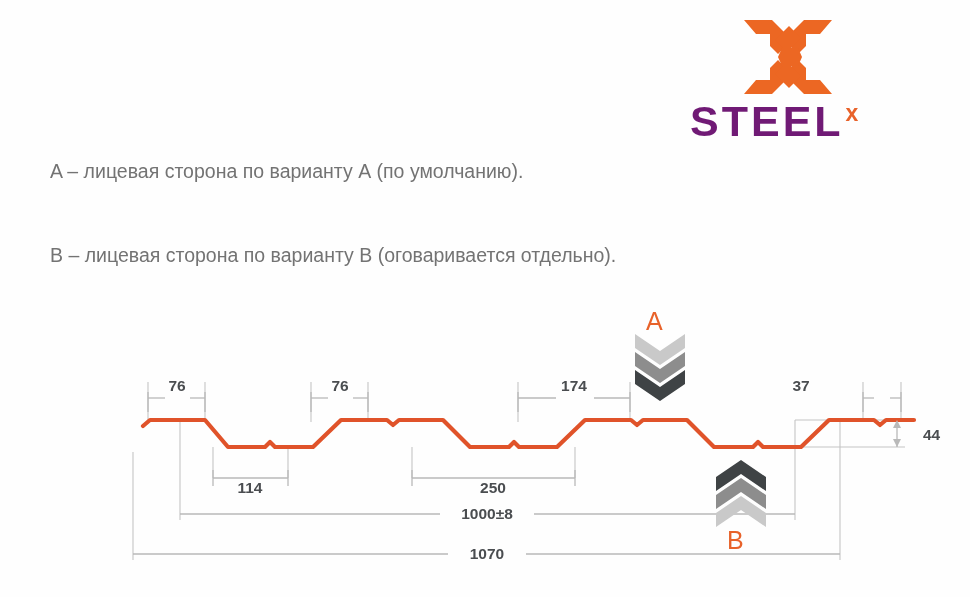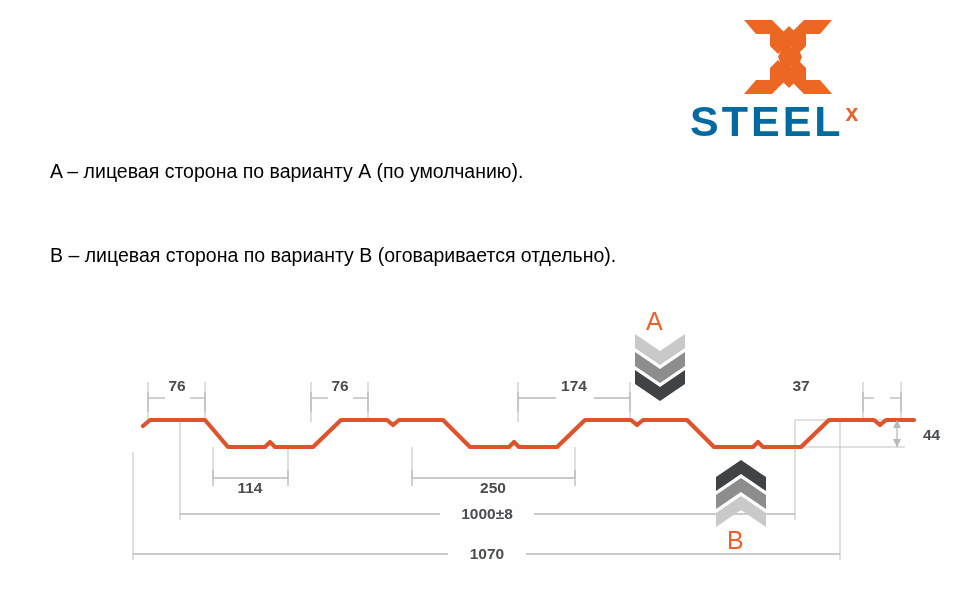--- a/index.html
+++ b/index.html
@@ -45,40 +45,40 @@
     height: 42px;
     display: flex;
     align-items: flex-start;
     justify-content: flex-start;
   }
   #logo-steel {
     font-family: "Liberation Sans", sans-serif;
     font-size: 43px;
     font-weight: bold;
     letter-spacing: 3px;
-    color: #0369a1;
+    color: #701a75;
     line-height: 1;
   }
   #logo-x {
     font-family: "Liberation Sans", sans-serif;
     font-size: 23px;
     font-weight: bold;
     color: #e8622a;
     line-height: 1;
     margin-left: 2px;
     margin-top: 2px;
   }
 
   
   .caption {
     position: absolute;
     left: 50px;
     font-family: "Liberation Sans", sans-serif;
     font-size: 19.5px;
-    color: #000000;
+    color: #737373;
     white-space: nowrap;
     letter-spacing: 0px;
   }
   #caption-a { top: 160px; }
   #caption-b { top: 244px; }
 
   
   #drawing {
     position: absolute;
     left: 0;

